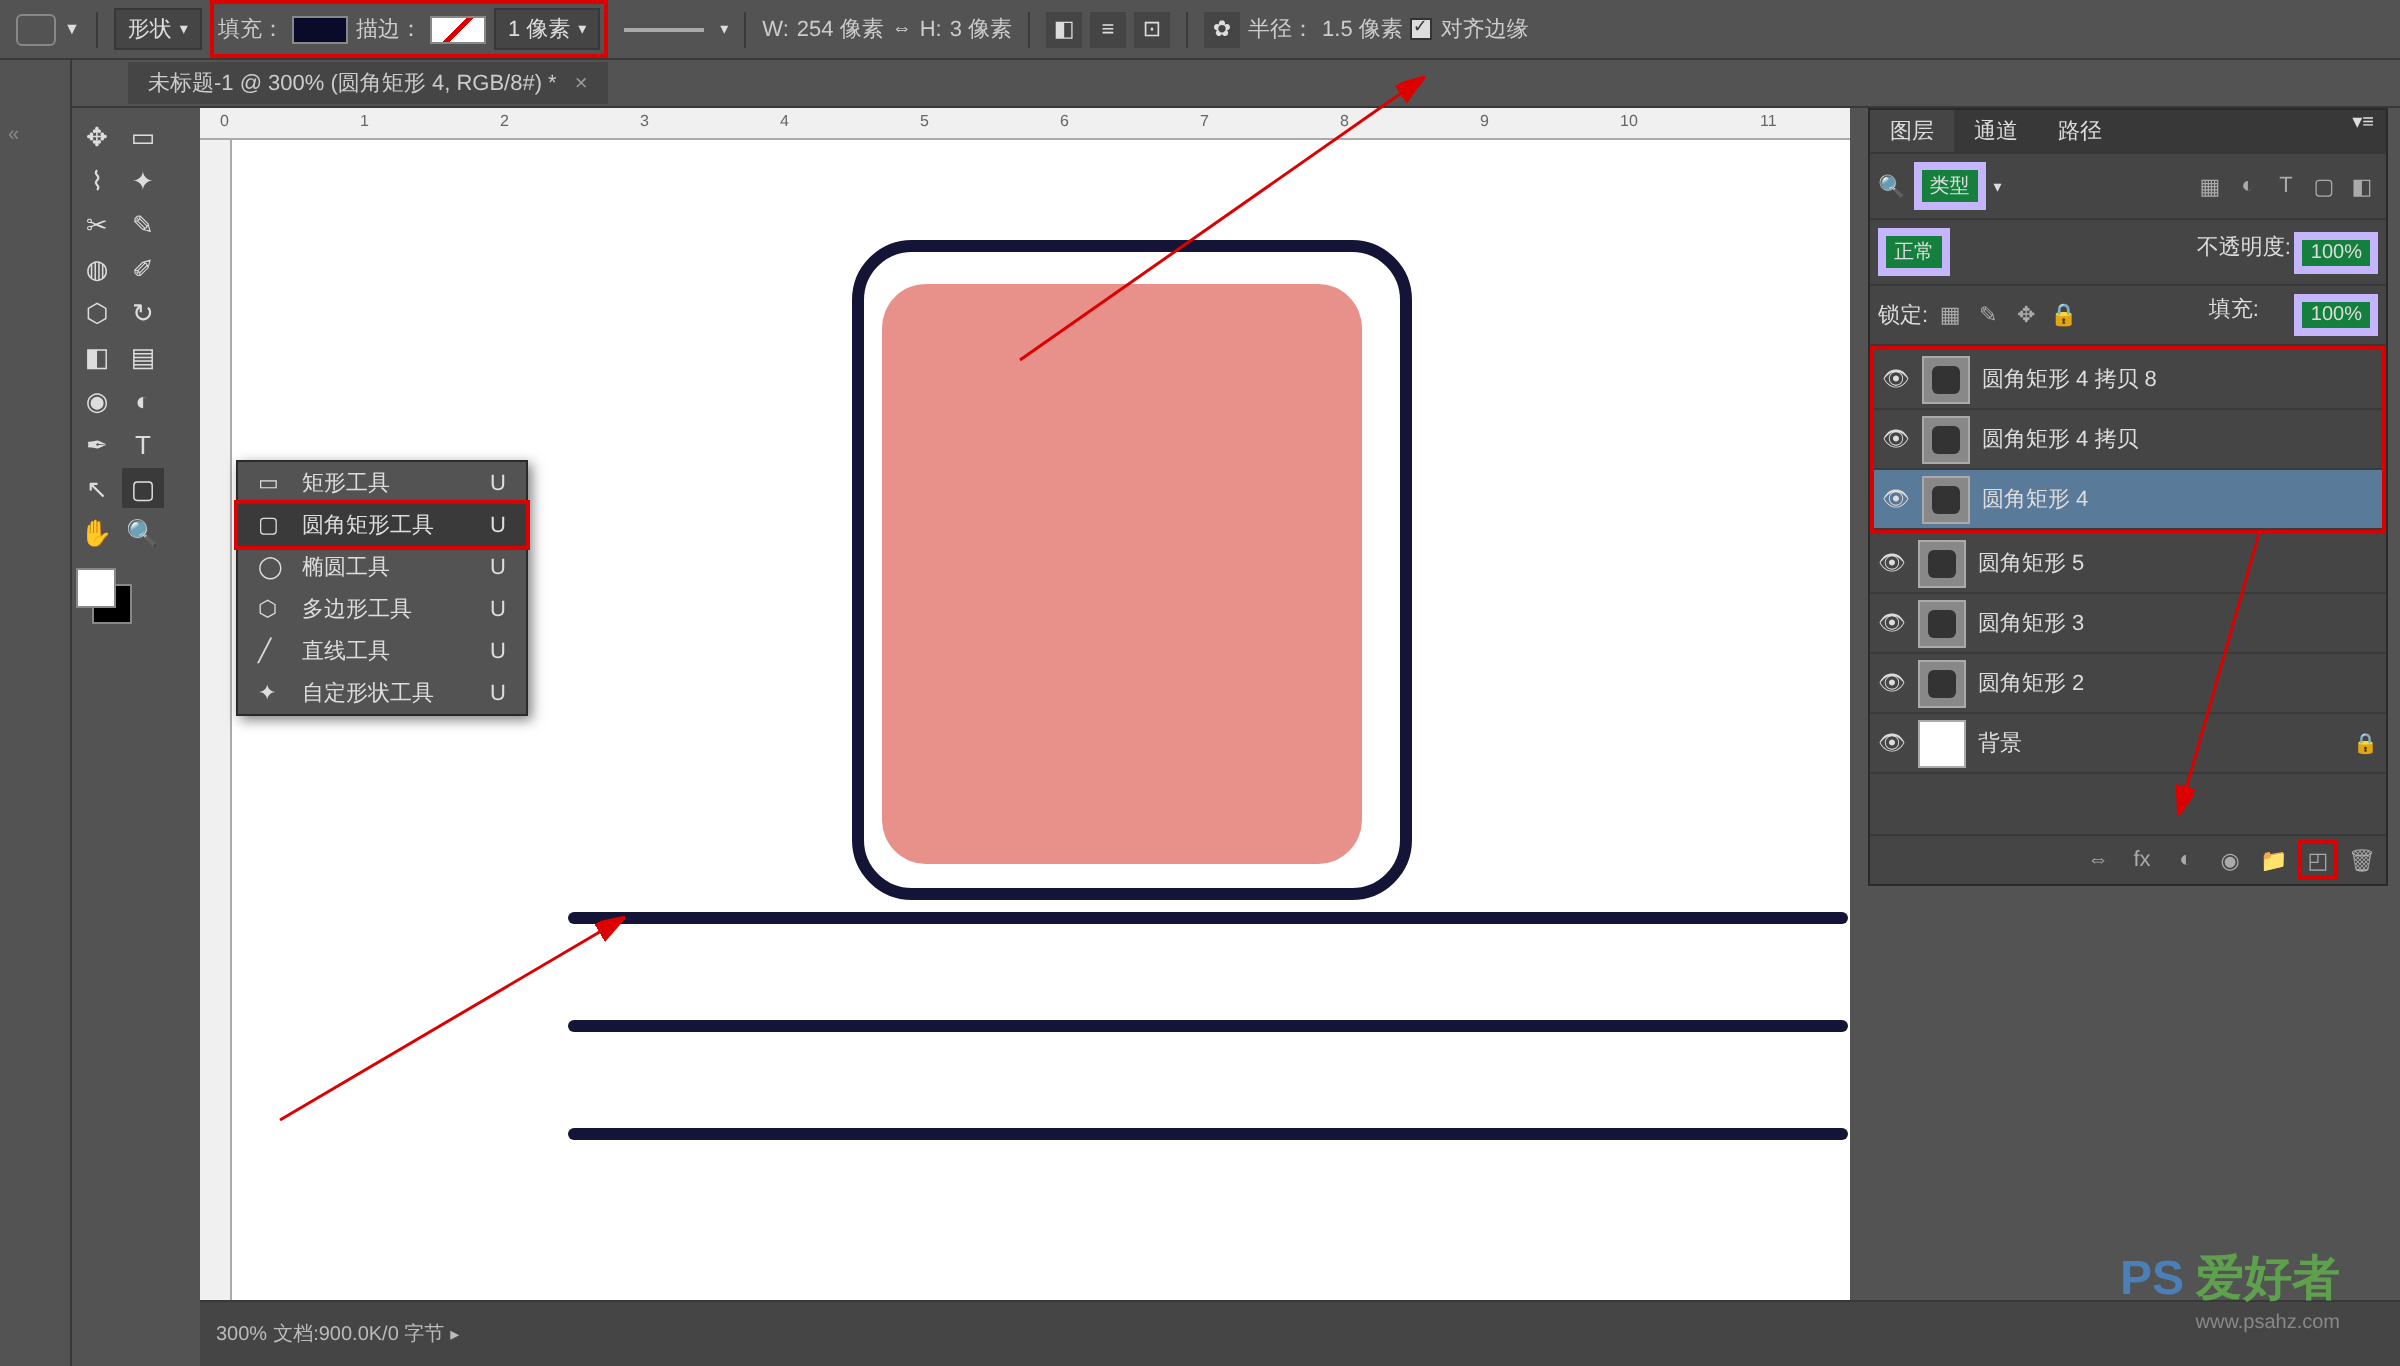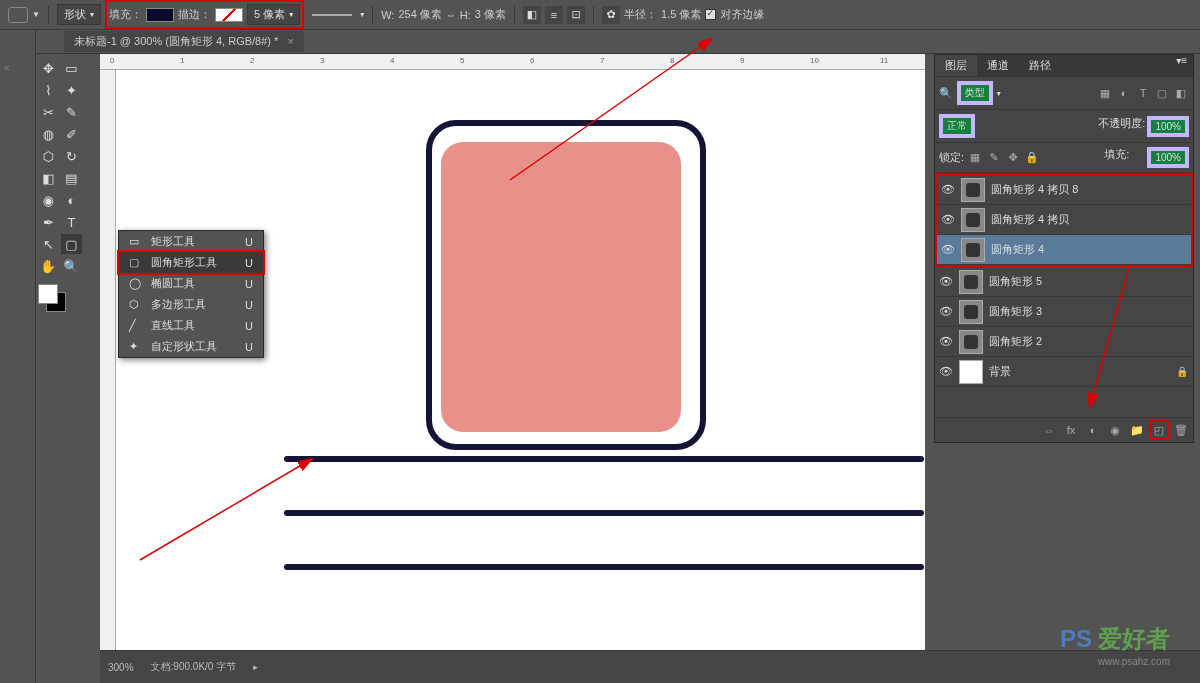--- a/index.html
+++ b/index.html
@@ -76,21 +76,21 @@
     .layer-thumb.shape::after { content: ''; position: absolute; inset: 4px; background: #333; border-radius: 3px; }
     .layer-thumb.white { background: #fff; }
     .layer-name { flex: 1; font-size: 11px; }
     .layer-group-red { border: 2px solid #d00; }
     .lock-icon { font-size: 10px; color: #aaa; }
     
     .panel-bottom { display: flex; align-items: center; justify-content: flex-end; padding: 4px; gap: 6px; background: #454545; border-top: 1px solid #383838; }
     .pb-icon { width: 16px; height: 16px; display: flex; align-items: center; justify-content: center; font-size: 11px; color: #aaa; }
     
     
-    .status-bar { position: absolute; bottom: 0; left: 100px; right: 0; height: 20px; background: #454545; display: flex; align-items: center; padding: 16px 8px; gap: 17px; font-size: 10px; color: #bbb; border-top: 1px solid #383838; }
+    .status-bar { position: absolute; bottom: 0; left: 100px; right: 0; height: 20px; background: #454545; display: flex; align-items: center; padding: 16px 8px; gap: 3px; font-size: 10px; color: #bbb; border-top: 1px solid #383838; }
     
     
     .watermark { position: absolute; right: 30px; bottom: 28px; font-size: 24px; color: #5fa04f; font-weight: bold; font-family: Georgia, serif; }
     .watermark-sub { position: absolute; right: 30px; bottom: 16px; font-size: 10px; color: #888; }
     
     .small-dd { background: #15803d; padding: 1px 4px; border: 4px solid #c4b5fd; font-size: 10px; }
     .red-outline-only { outline: 2px solid #d00; }
   </style>
 </head>
 <body>
@@ -102,21 +102,21 @@
   <div class="opt-dropdown">
     <span>形状</span>
     <span style="font-size:8px">▾</span>
   </div>
   <div class="red-box" style="display:flex;align-items:center;gap:4px">
     <span class="opt-label">填充：</span>
     <span class="swatch dark"></span>
     <span class="opt-label">描边：</span>
     <span class="swatch" style="background:linear-gradient(135deg,#fff 45%,#d00 45%,#d00 55%,#fff 55%)"></span>
     <div class="opt-dropdown">
-      <span>5 像素</span>
+      <span>1 像素</span>
       <span style="font-size:8px">▾</span>
     </div>
   </div>
   <span style="width:40px;height:2px;background:#aaa;margin:0 4px"></span>
   <span style="font-size:8px">▾</span>
   <span class="sep"></span>
   <span class="opt-label">W:</span>
   <span class="opt-label">254 像素</span>
   <span style="font-size:10px">⇔</span>
   <span class="opt-label">H:</span>

